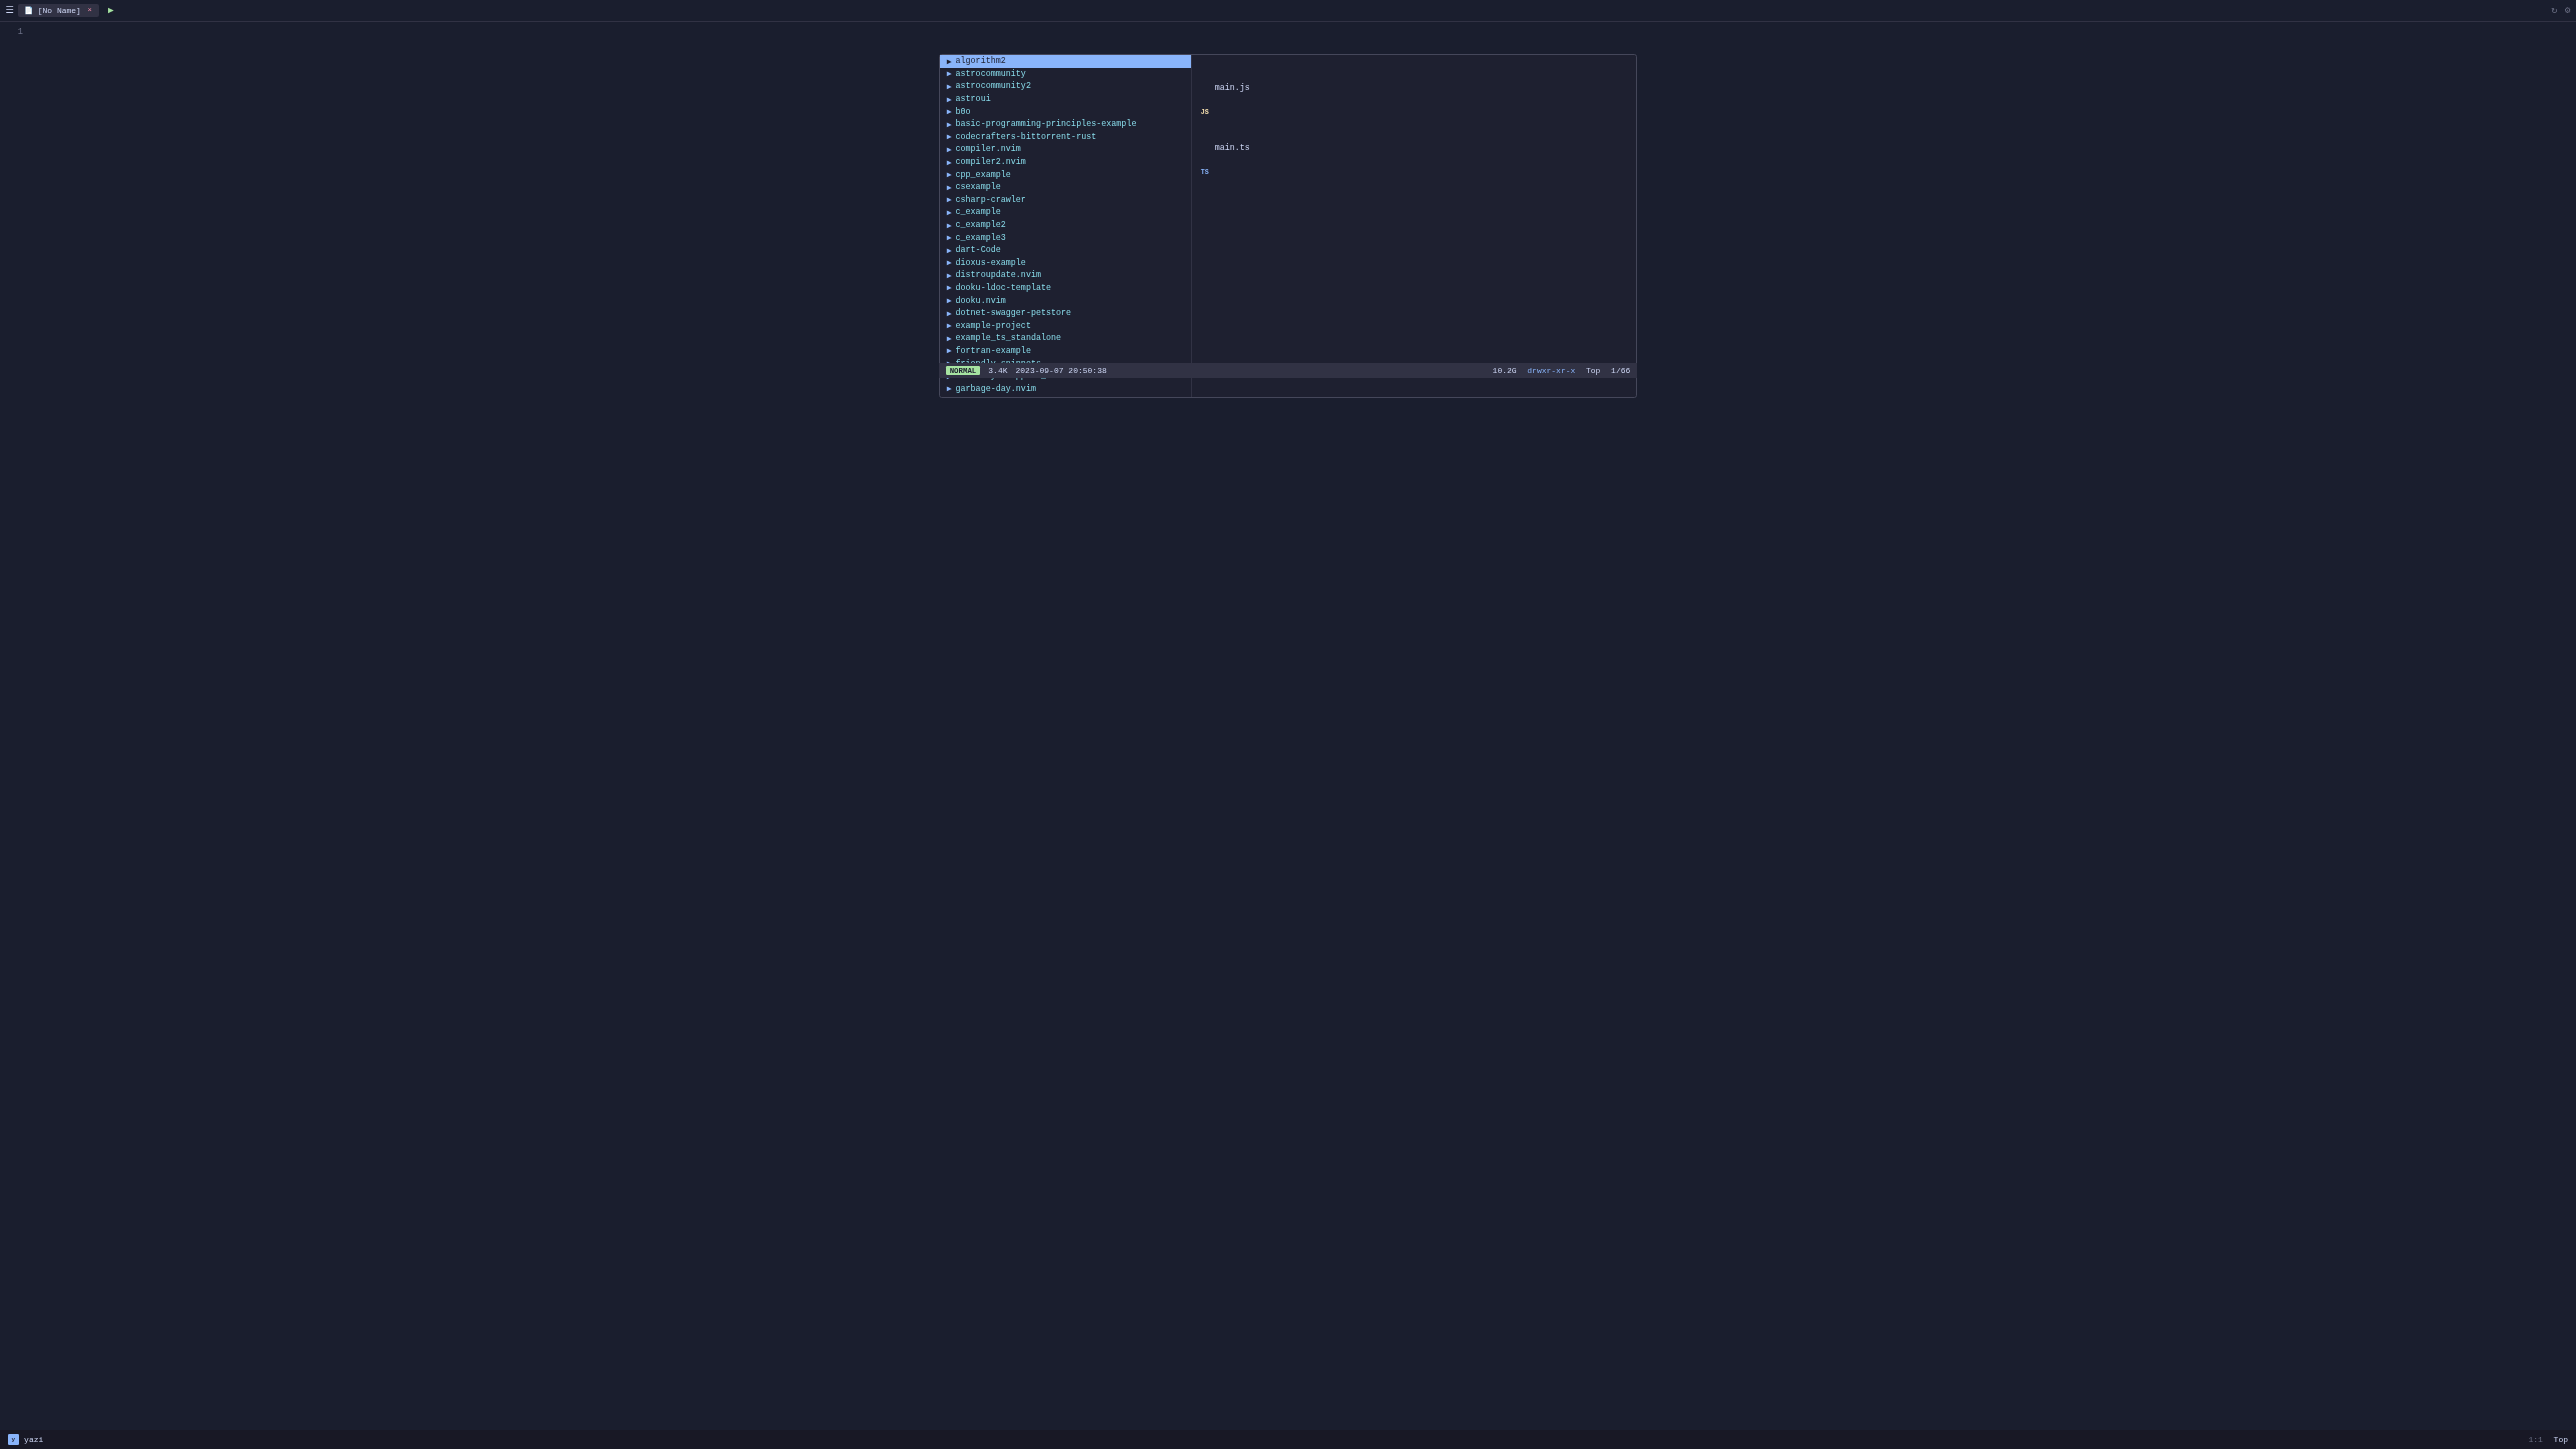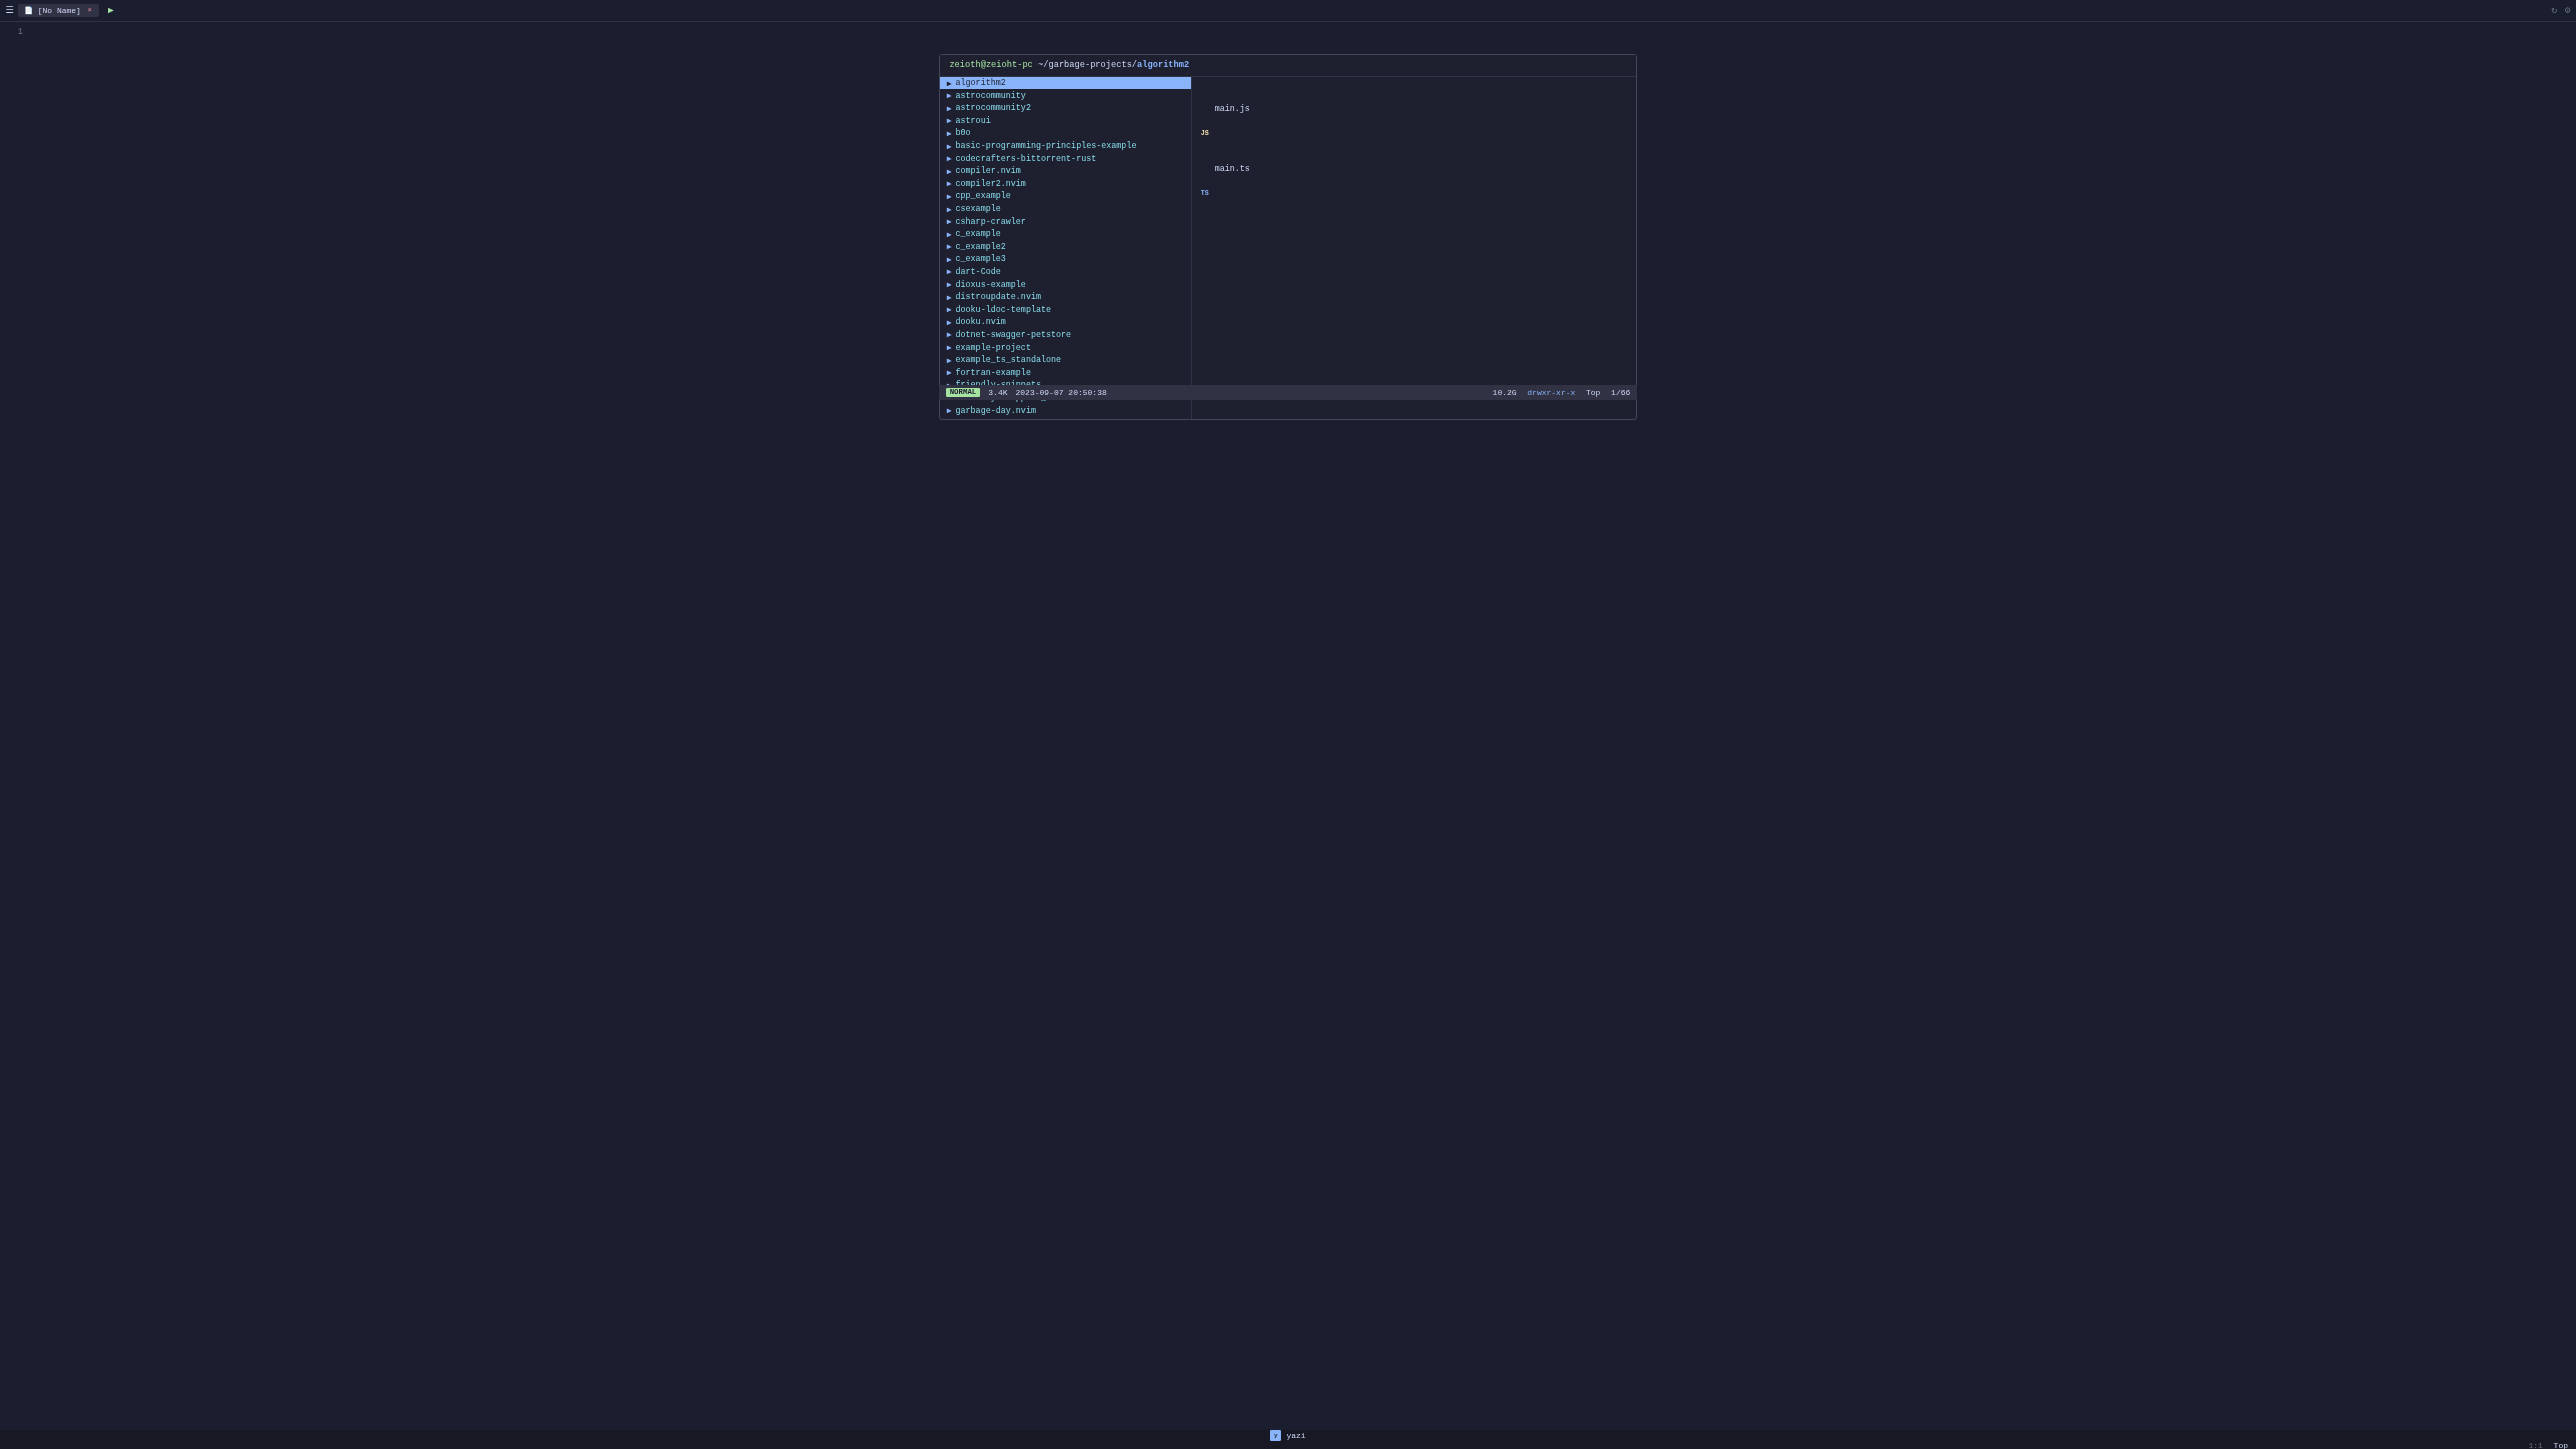--- a/index.html
+++ b/index.html
@@ -270,21 +270,20 @@
       position: absolute;
       bottom: 0;
       left: 0;
       right: 0;
       height: 19px;
       background-color: #181825;
       display: flex;
       align-items: center;
       padding: 0 8px;
       font-size: 8px;
-      flex-direction: column;
     }
 
     .bottom-left {
       display: flex;
       align-items: center;
       gap: 5.4px;
     }
 
     .yazi-icon {
       width: 10.7px;
@@ -337,23 +336,20 @@
 
 <div class="editor-area">
   <div class="line-numbers">
     <div>1</div>
   </div>
   <div class="editor-content"></div>
 </div>
 
 <div class="yazi-overlay">
 
-  <div class="yazi-header">
-    <span class="user-host">zeioth@zeioht-pc</span><span class="path"> ~/garbage-projects/</span><span class="path-highlight">algorithm2</span>
-  </div>
 
   <div class="yazi-panes">
 
     <div class="yazi-left-pane">
       <div class="yazi-item selected">
         <span class="folder-icon">▶</span>
         <span>algorithm2</span>
       </div>
       <div class="yazi-item">
         <span class="folder-icon">▶</span>

